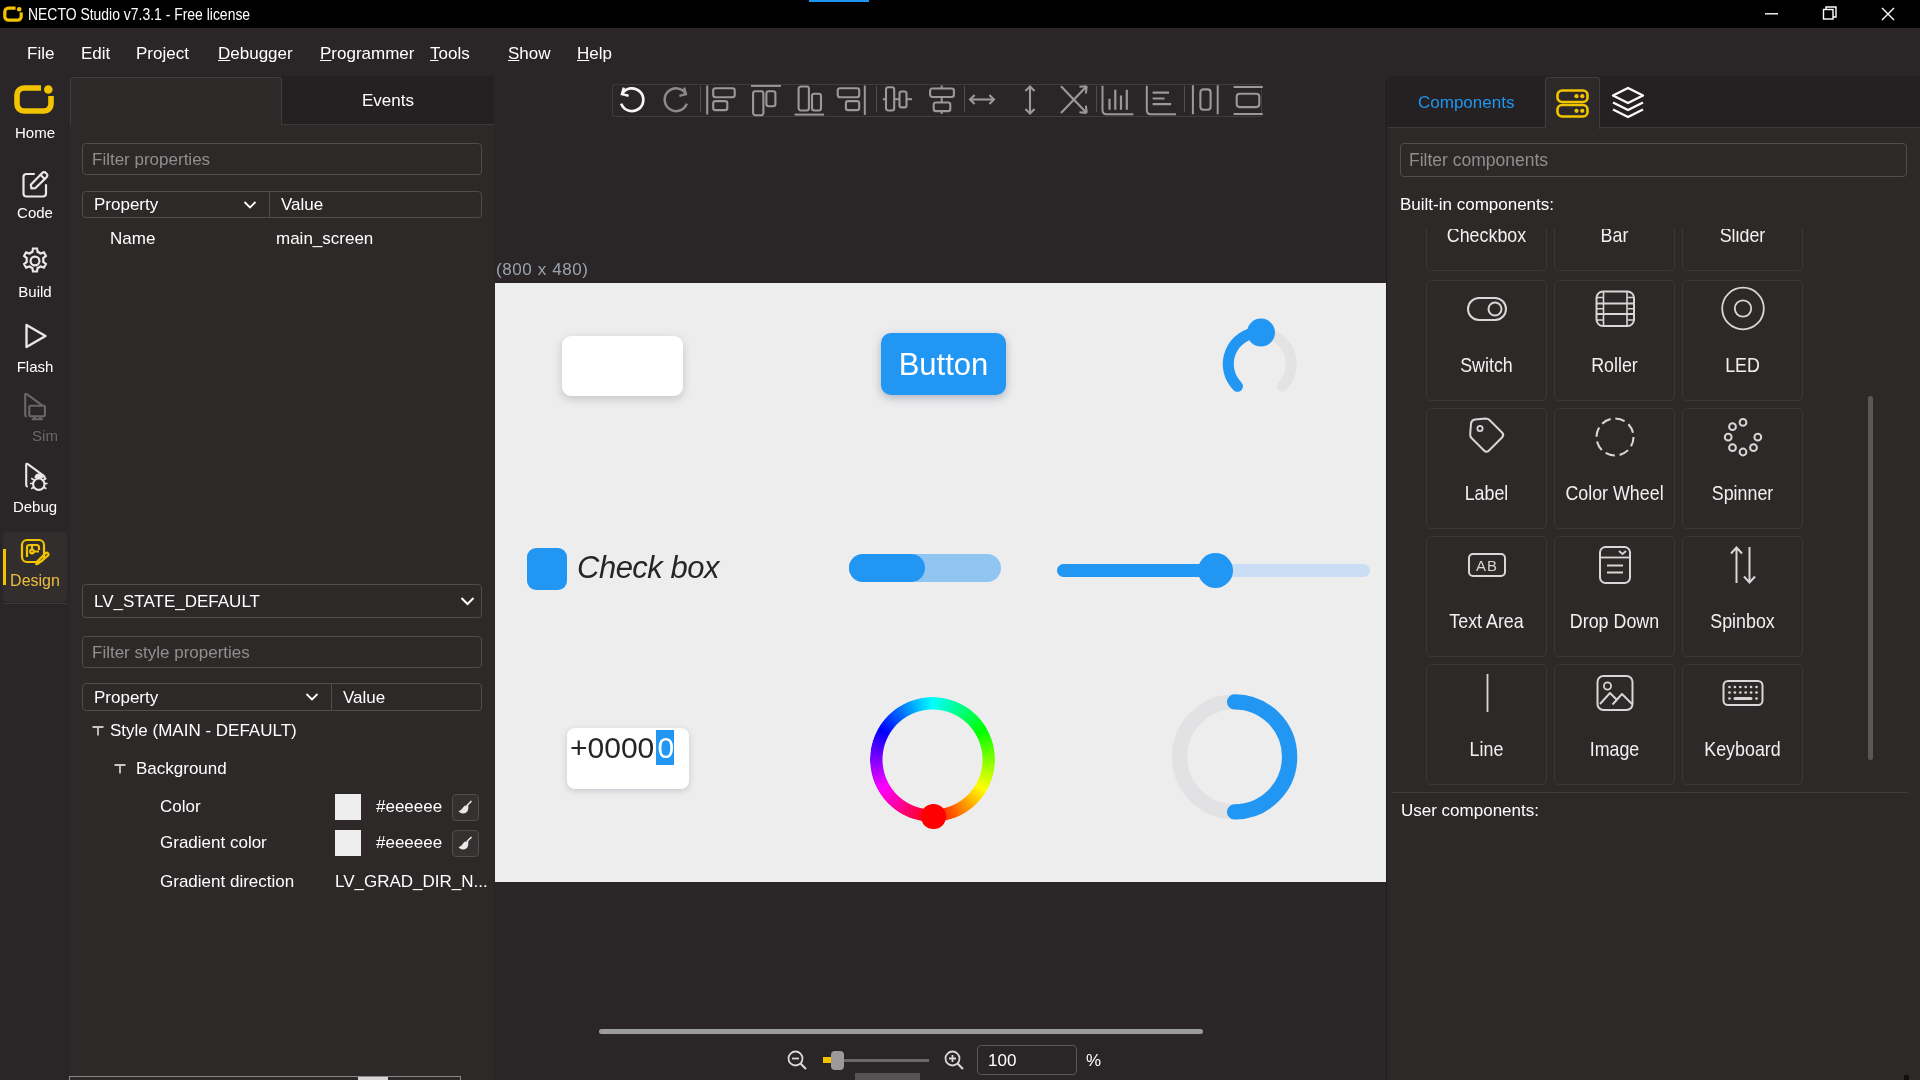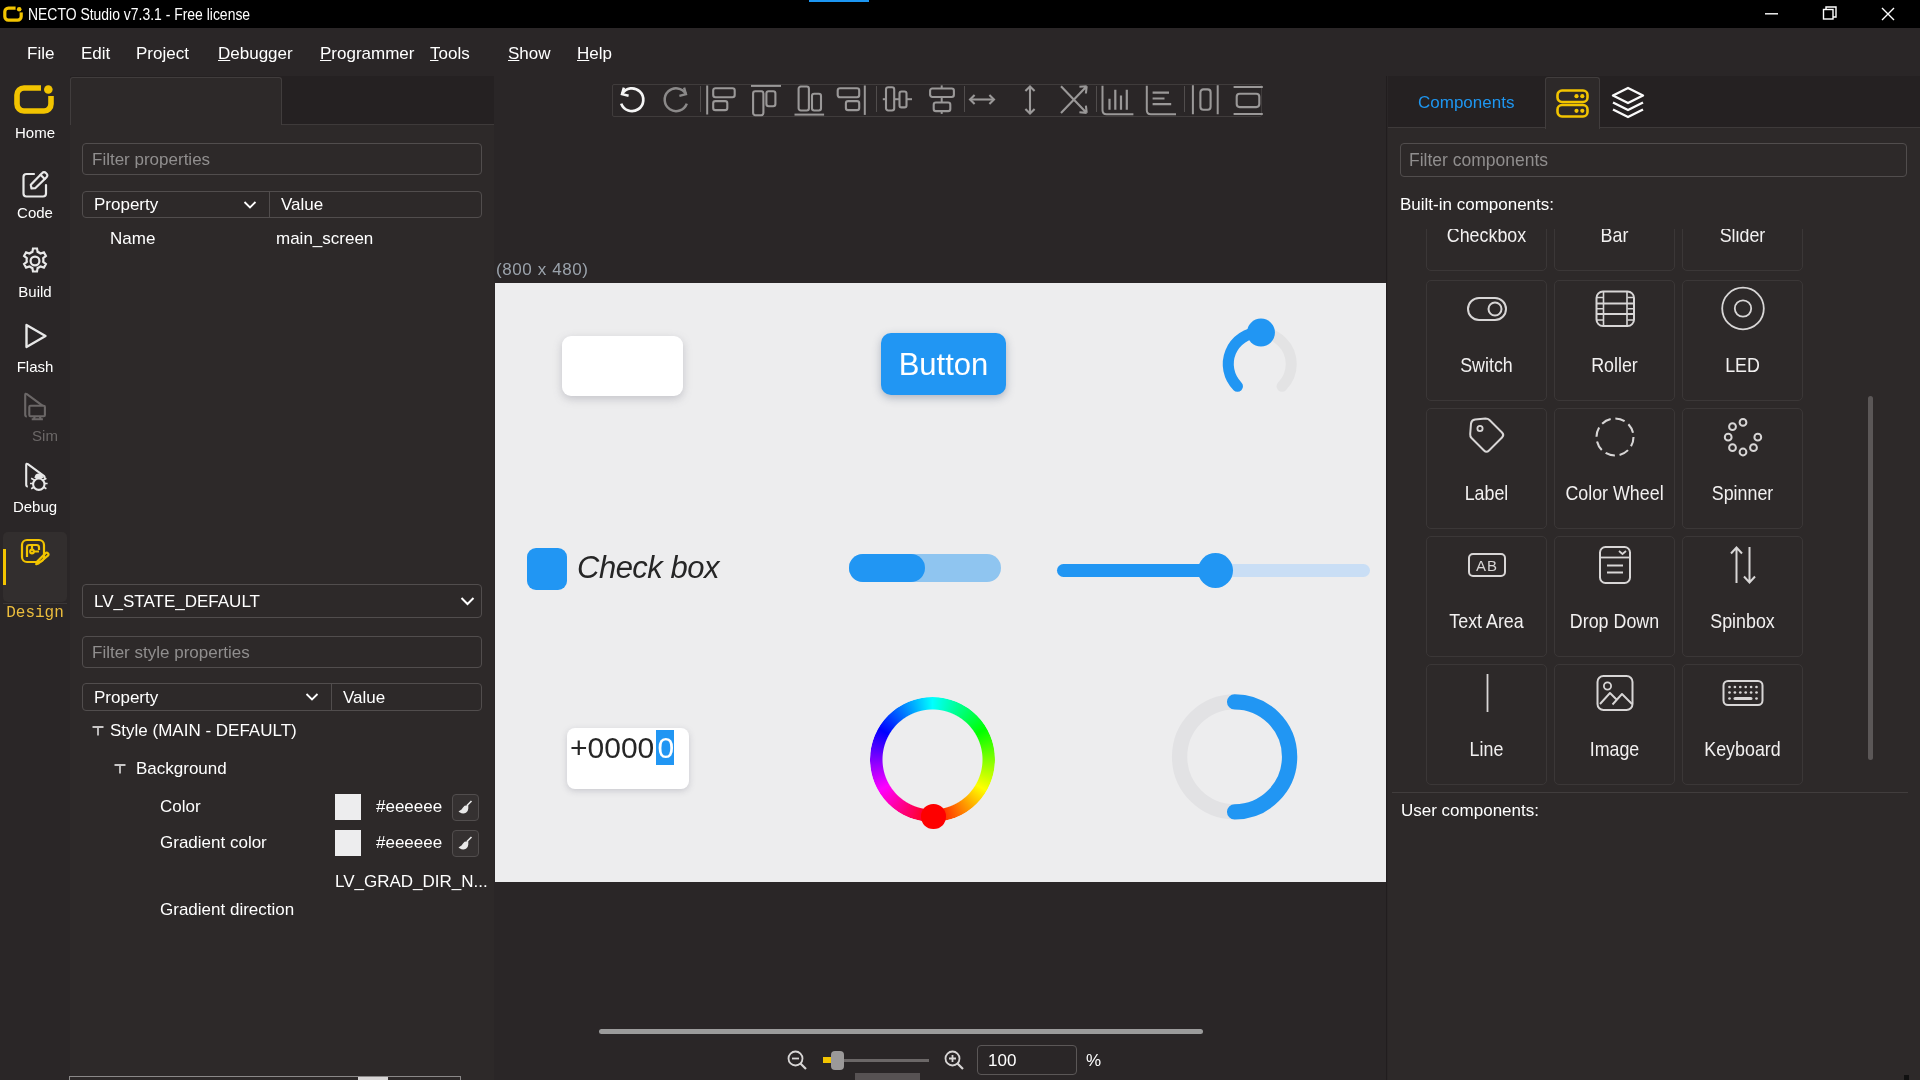--- a/index.html
+++ b/index.html
@@ -85,25 +85,26 @@
     <div class="abs" style="left:3px;top:549px;width:2.5px;height:36px;background:#F2C400;"></div>
     <svg style="left:20px;top:538px" width="32" height="30" viewBox="0 0 32 30">
 <g fill="none" stroke="#F2C400" stroke-width="2.2" stroke-linejoin="round">
 <rect x="2" y="2" width="22" height="22" rx="5"></rect>
 <path d="M 7 19 V 9.5 Q 7 7 9.5 7 H 16.5 Q 19 7 19 9.5 V 12"></path>
 <circle cx="12" cy="13.5" r="1.8"></circle>
 <path d="M 12 7.2 V 11.6 M 13.8 13.5 H 19"></path>
 <path d="M 18.5 25.5 L 16.2 26.2 L 16.9 23.9 L 25.5 15.3 Q 26.7 14.1 27.9 15.3 Q 29.1 16.5 27.9 17.7 Z"></path>
 </g>
     </svg>
-    <div class="t" style="left:0;top:604px;width:70px;text-align:center;color:#EDBE3D;font-size:16px;font-family:Liberation Mono, monospace;">Design</div>
+    <div class="t" style="left:0;top:572px;width:70px;text-align:center;color:#EDBE3D;font-size:16px;">Design</div>
     <div class="abs" style="left:3px;top:603px;width:64px;height:1px;background:#3B3737;"></div>
     <div class="abs" style="left:70px;top:76px;width:424px;height:1004px;background:#2D2929;"></div>
     <div class="abs" style="left:70px;top:76px;width:424px;height:49px;background:#252122;border-bottom:1px solid #3E3A3A;"></div>
     <div class="abs" style="left:70px;top:77px;width:212px;height:48px;background:#2D2929;border:1px solid #413D3D;border-bottom:none;border-radius:3px 3px 0 0;"></div>
+    <div class="t" style="left:282px;top:77px;width:212px;height:48px;line-height:48px;text-align:center;color:#fff;font-size:17px;">Events</div>
     <div class="abs" style="left:82px;top:143px;width:400px;height:32px;border:1px solid #514D4D;border-radius:4px;"></div>
     <div class="t" style="left:92px;top:143px;height:32px;line-height:33px;color:#908E8E;font-size:17px;">Filter properties</div>
     <div class="abs" style="left:82px;top:191px;width:400px;height:27px;border:1px solid #514D4D;border-radius:4px;"></div>
     <div class="abs" style="left:269px;top:191px;width:1px;height:27px;background:#514D4D;"></div>
     <div class="t" style="left:94px;top:191px;height:27px;line-height:28px;color:#fff;font-size:17px;">Property</div>
     <div class="t" style="left:281px;top:191px;height:27px;line-height:28px;color:#fff;font-size:17px;">Value</div>
     <svg style="left:243px;top:200.5px" width="14" height="8" viewBox="0 0 14 8">
       <path d="M 1.5 1 L 7 6.5 L 12.5 1" fill="none" stroke="#fff" stroke-width="1.8"></path>
     </svg>
     <div class="t" style="left:110px;top:226px;height:26px;line-height:26px;color:#fff;font-size:17px;">Name</div>
@@ -141,21 +142,21 @@
     </svg>
     <div class="t" style="left:160px;top:830px;height:26px;line-height:26px;color:#fff;font-size:17px;">Gradient color</div>
     <div class="abs" style="left:335px;top:830px;width:26px;height:26px;background:#EDEDEE;"></div>
     <div class="t" style="left:376px;top:830px;height:26px;line-height:26px;color:#fff;font-size:17px;">#eeeeee</div>
     <div class="abs" style="left:452px;top:830px;width:27px;height:27px;border:1px solid #514D4D;border-radius:4px;background:#353131;"></div>
     <svg style="left:457px;top:835px" width="17" height="17" viewBox="0 0 17 17">
 <g fill="none" stroke="#E8E8E8" stroke-width="1.6">
         <path d="M 10 6.5 L 14.5 2 M 10.5 7 Q 7.5 7 6.5 9 Q 5.5 11 3 12.5 Q 6 14.5 8.5 13 Q 10.5 11.5 10.5 9.5 Z" fill="#E8E8E8"></path>
       </g>
     </svg>
-    <div class="t" style="left:160px;top:869px;height:26px;line-height:26px;color:#fff;font-size:17px;margin-top:28px;">Gradient direction</div>
+    <div class="t" style="left:160px;top:869px;height:26px;line-height:26px;color:#fff;font-size:17px;">Gradient direction</div>
     <div class="t" style="left:335px;top:869px;height:26px;line-height:26px;color:#fff;font-size:17px;">LV_GRAD_DIR_N...</div>
     <div class="abs" style="left:69px;top:1076px;width:392px;height:4px;border:1px solid #8A8888;border-bottom:none;background:#2D2929;"></div>
     <div class="abs" style="left:358px;top:1077px;width:30px;height:3px;background:#D8D6D6;"></div>
     <div class="abs" style="left:494px;top:76px;width:893px;height:1004px;background:#2A2627;border-right:1px solid #211D1E;"></div>
     <div class="abs" style="left:612px;top:84px;width:650px;height:33px;border:1px solid #403C3C;border-radius:2px;"></div>
     <svg style="left:615.0px;top:84.5px" width="32" height="32" viewBox="0 0 32 32">
       <g fill="none" stroke="#F5F5F5" stroke-width="2.7">
 <path d="M 7.1 8.9 A 11.4 11.4 0 1 1 6.2 18.6"></path>
 <path d="M 8.9 2.6 L 7.0 9.2 L 13.6 10.8" stroke-width="2.5"></path>
       </g>

